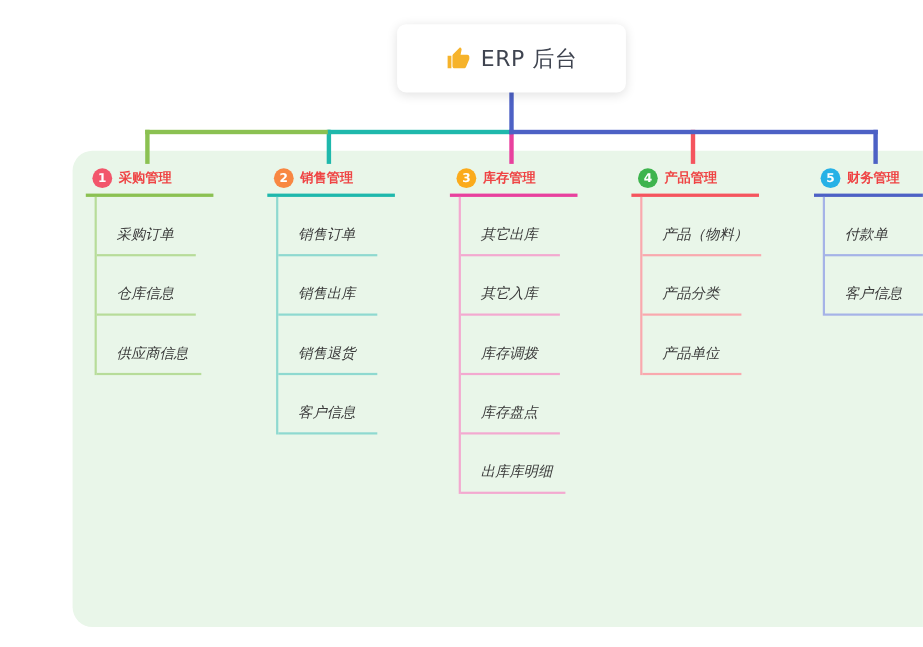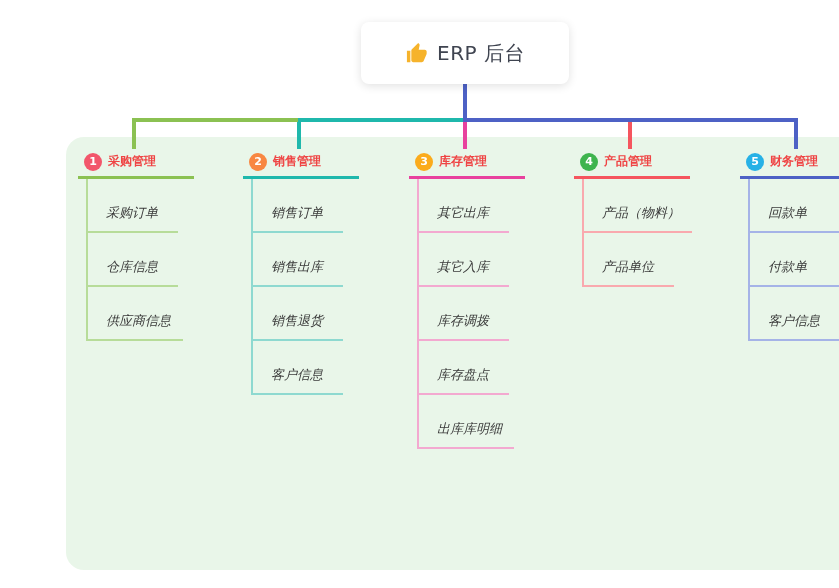--- a/index.html
+++ b/index.html
@@ -125,30 +125,30 @@
   </div>
 
   <div class="branch" style="left: 528px; --badge: #3eb44e; --line: #f5555e; --sub: #f9a9ae;">
     <div class="branch-title">
       <span class="badge">4</span>
       <span class="branch-label">产品管理</span>
     </div>
     <div class="branch-underline"></div>
     <div class="children">
           <div class="child">产品（物料）</div>
+          <div class="child">产品分类</div>
           <div class="child">产品单位</div>
         </div>
   </div>
 
   <div class="branch" style="left: 694px; --badge: #27b1e6; --line: #4d61c5; --sub: #a5b3e7;">
     <div class="branch-title">
       <span class="badge">5</span>
       <span class="branch-label">财务管理</span>
     </div>
     <div class="branch-underline"></div>
     <div class="children">
-          <div class="child">回款单</div>
           <div class="child">付款单</div>
           <div class="child">客户信息</div>
         </div>
   </div>
 </div>
 </div>
 
 </body></html>

